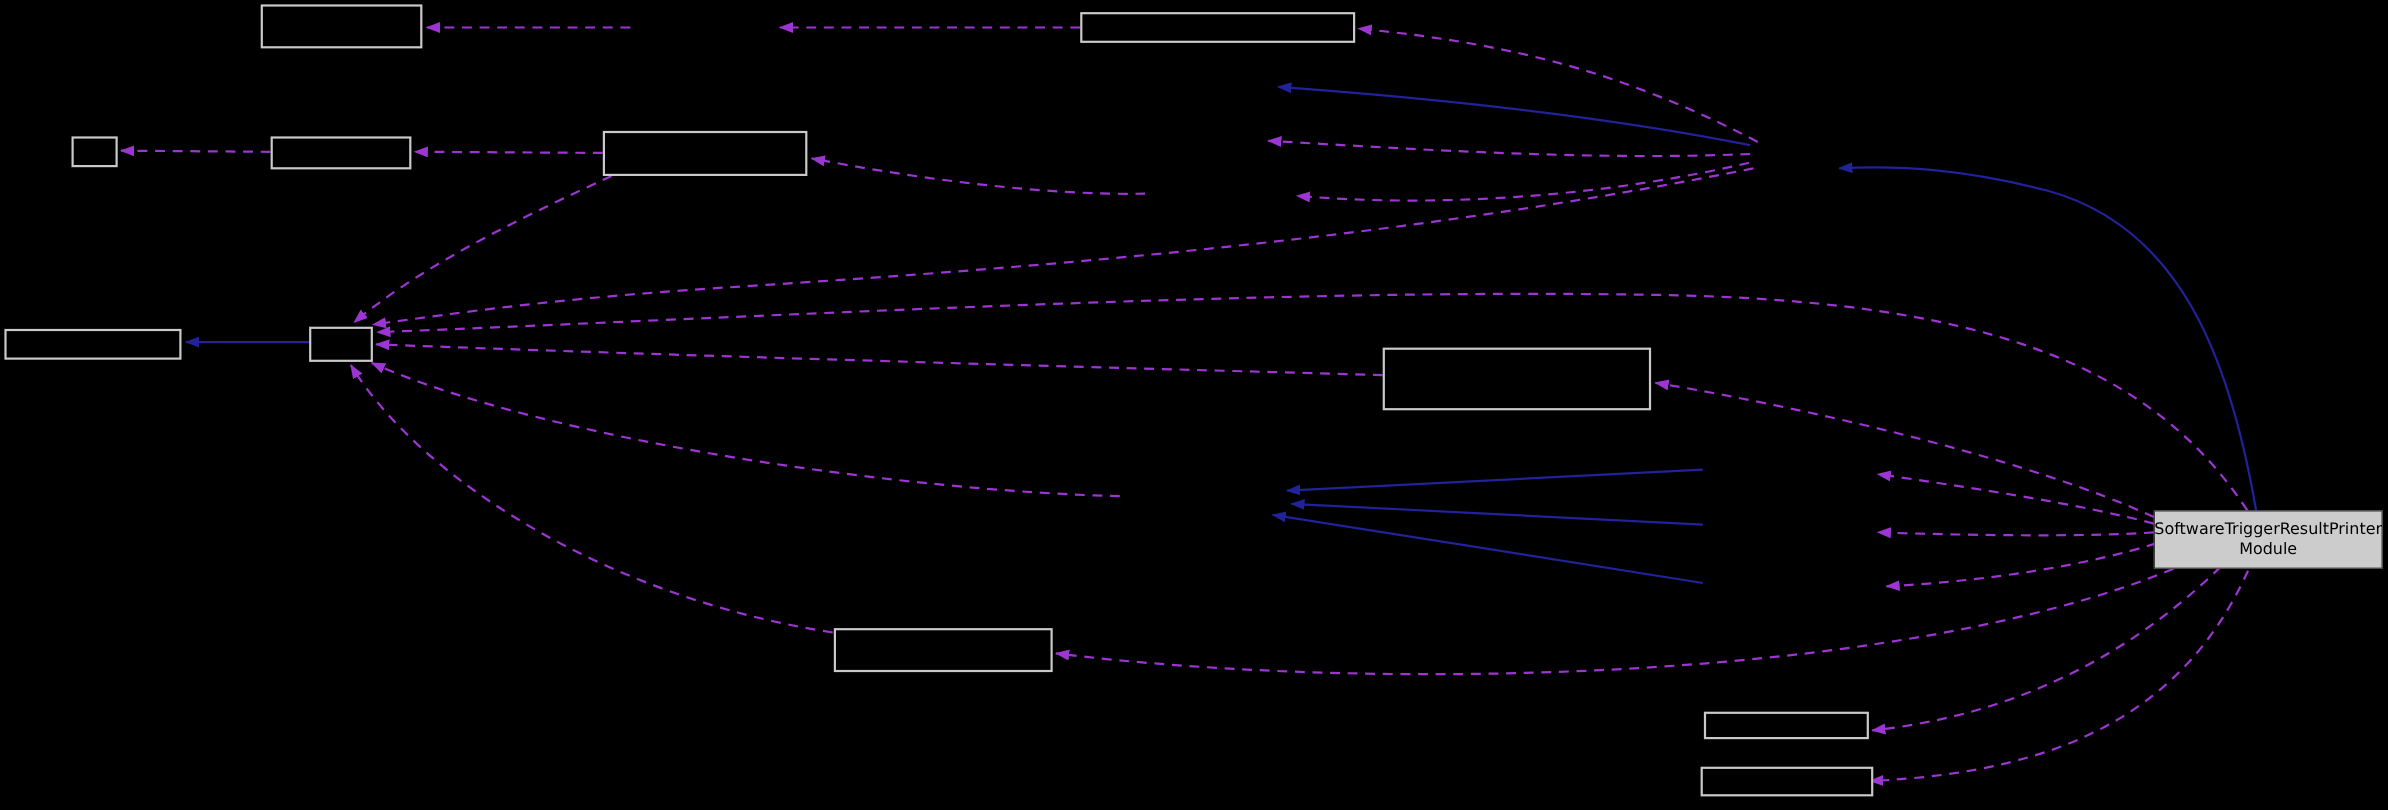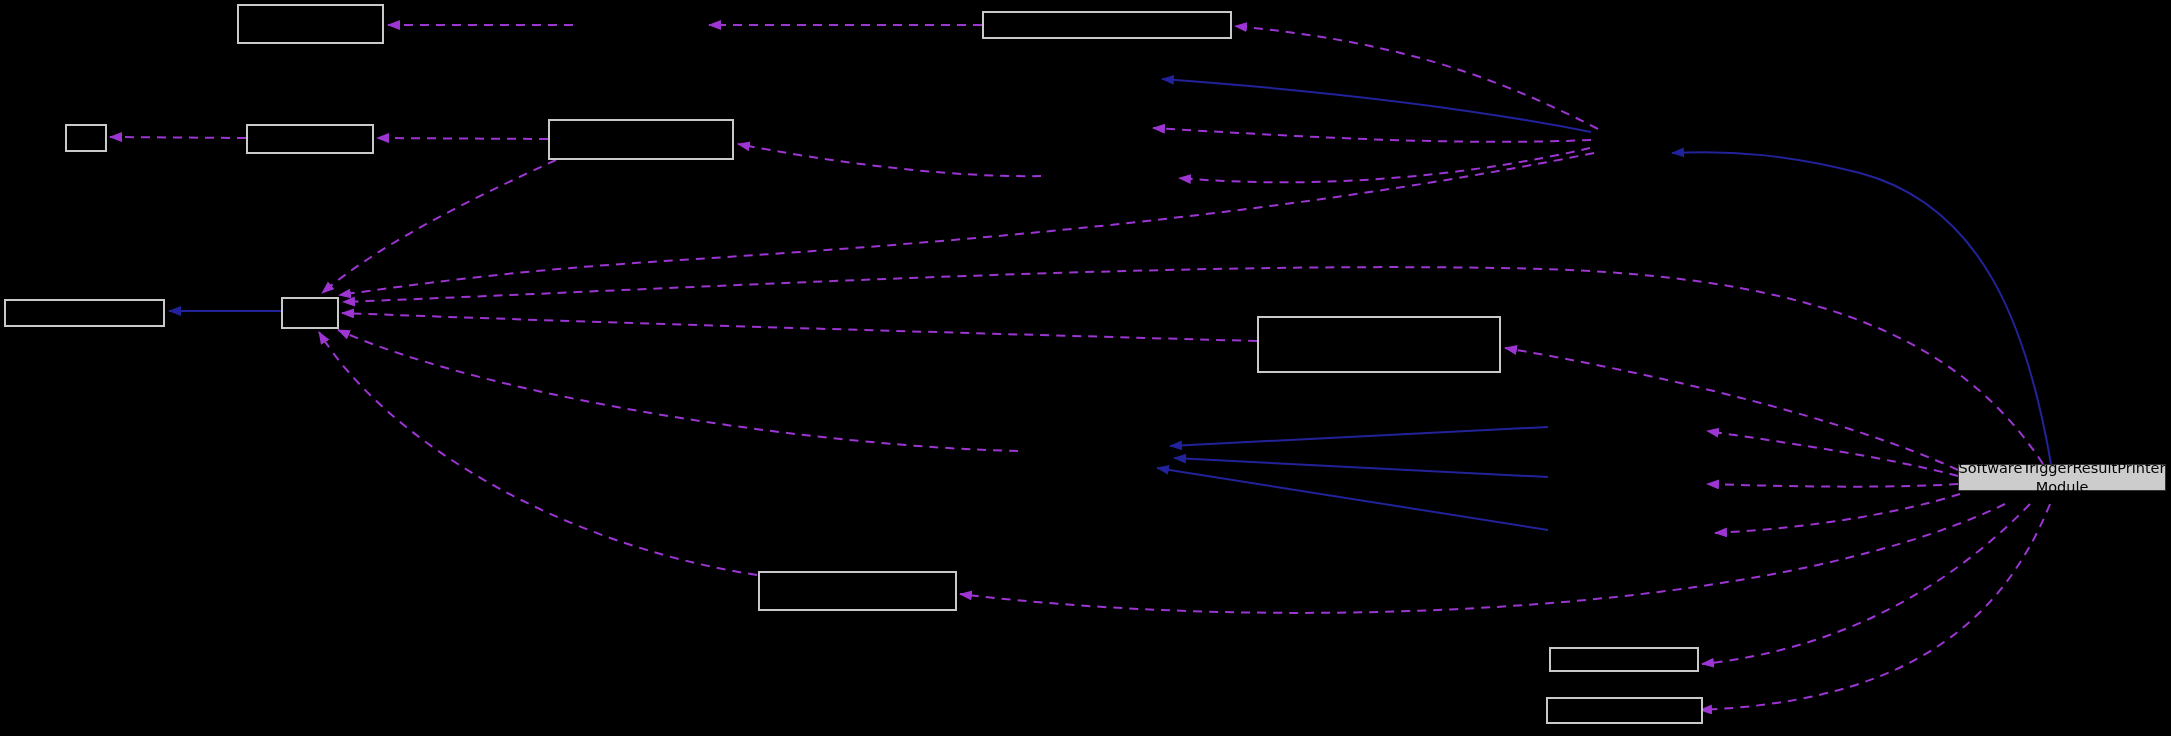--- a/index.html
+++ b/index.html
@@ -92,18 +92,18 @@
       <div class="node-box" style="left: 246px; top: 124px; width: 128px; height: 30px; border-color: rgb(201, 201, 201); background: rgb(0, 0, 0);"></div>
       <div class="node-box" style="left: 548px; top: 119px; width: 186px; height: 41px; border-color: rgb(201, 201, 201); background: rgb(0, 0, 0);"></div>
       <div class="node-box" style="left: 4px; top: 299px; width: 161px; height: 28px; border-color: rgb(201, 201, 201); background: rgb(0, 0, 0);"></div>
       <div class="node-box" style="left: 281px; top: 297px; width: 58px; height: 32px; border-color: rgb(201, 201, 201); background: rgb(0, 0, 0);"></div>
       <div class="node-box" style="left: 1257px; top: 316px; width: 244px; height: 57px; border-color: rgb(201, 201, 201); background: rgb(0, 0, 0);"></div>
       <div class="node-box" style="left: 758px; top: 571px; width: 199px; height: 40px; border-color: rgb(201, 201, 201); background: rgb(0, 0, 0);"></div>
       <div class="node-box" style="left: 1549px; top: 647px; width: 150px; height: 25px; border-color: rgb(201, 201, 201); background: rgb(0, 0, 0);"></div>
       <div class="node-box" style="left: 1546px; top: 697px; width: 157px; height: 27px; border-color: rgb(201, 201, 201); background: rgb(0, 0, 0);"></div>
     </div>
 
-  <div class="hl-node" style="left: 1958px; top: 464px; width: 208px; height: 27px; background: rgb(204, 204, 204); border-color: rgb(51, 51, 51); color: rgb(0, 0, 0);">
+  <div class="hl-node" style="left: 1958px; top: 464px; width: 208px; height: 53px; background: rgb(204, 204, 204); border-color: rgb(51, 51, 51); color: rgb(0, 0, 0);">
     <span>SoftwareTriggerResultPrinter</span>
     <span>Module</span>
   </div>
 
 </div>
 
 </body></html>

